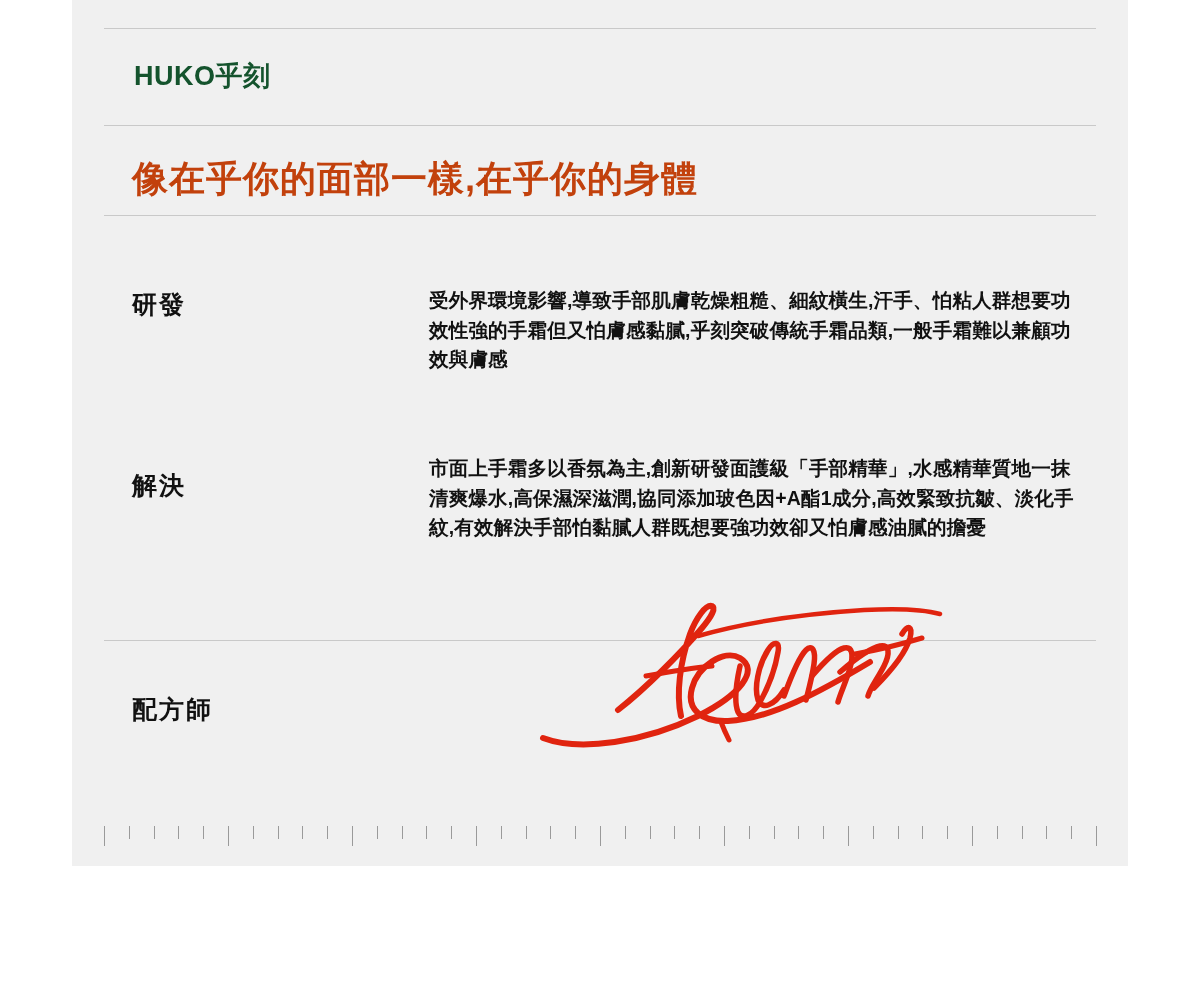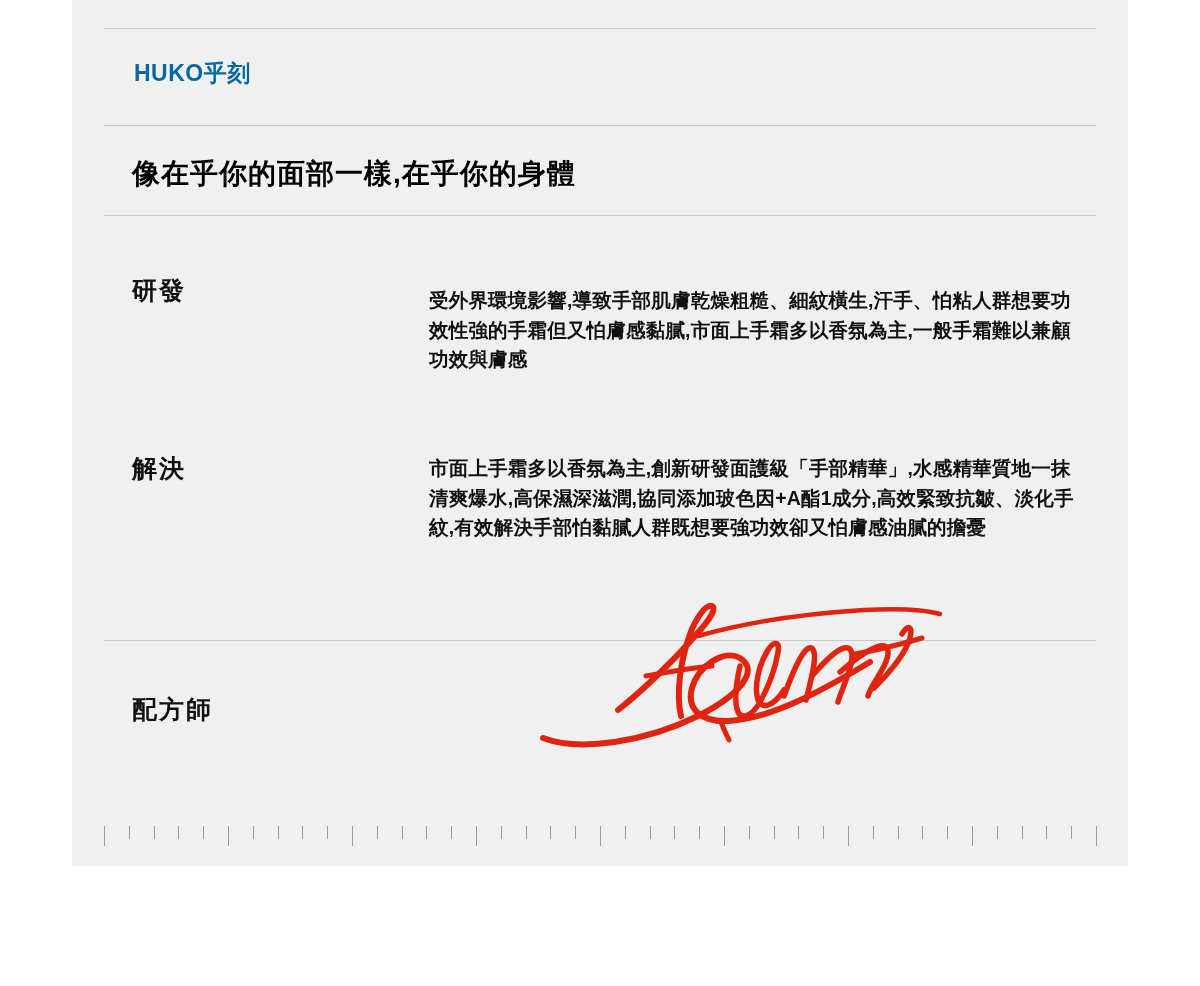--- a/index.html
+++ b/index.html
@@ -49,35 +49,35 @@
   }
   .divider-top    { top: 28px; }
   .divider-mid    { top: 125px; }
   .divider-second { top: 215px; }
   .divider-sign   { top: 640px; }
 
   .brand-title {
     position: absolute;
     left: 30px;
     top: 58px;
-    font-size: 23px;
+    font-size: 27px;
     font-weight: bold;
     letter-spacing: 0.5px;
-    color: #0369a1;
+    color: #14532d;
     white-space: nowrap;
   }
 
   .headline {
     position: absolute;
     left: 28px;
     top: 155px;
-    font-size: 28px;
+    font-size: 36px;
     font-weight: bold;
     letter-spacing: 1px;
-    color: #000000;
+    color: #c2410c;
     white-space: nowrap;
   }
 
   .row {
     position: absolute;
     left: 0;
     width: 992px;
   }
   .row-label {
     position: absolute;
@@ -93,25 +93,25 @@
     left: 325px;
     width: 655px;
     font-size: 19.5px;
     font-weight: bold;
     line-height: 1.52;
     letter-spacing: 0.2px;
     color: #111111;
   }
 
   .row-dev   { top: 270px; }
-  .row-dev .row-label { top: 4px; }
+  .row-dev .row-label { top: 18px; }
   .row-dev .row-body  { top: 16px; }
 
   .row-solve { top: 440px; }
-  .row-solve .row-label { top: 12px; }
+  .row-solve .row-label { top: 29px; }
   .row-solve .row-body  { top: 14px; }
 
   .row-formulator { top: 670px; }
   .row-formulator .row-label { top: 23px; }
 
   .signature {
     position: absolute;
     left: 440px;
     top: 592px;
     width: 520px;
@@ -148,21 +148,21 @@
     <div class="brand-title">HUKO乎刻</div>
 
     <div class="divider divider-mid"></div>
 
     <div class="headline">像在乎你的面部一樣,在乎你的身體</div>
 
     <div class="divider divider-second"></div>
 
     <div class="row row-dev">
       <div class="row-label">研發</div>
-      <div class="row-body">受外界環境影響,導致手部肌膚乾燥粗糙、細紋橫生,汗手、怕粘人群想要功效性強的手霜但又怕膚感黏膩,市面上手霜多以香氛為主,一般手霜難以兼顧功效與膚感</div>
+      <div class="row-body">受外界環境影響,導致手部肌膚乾燥粗糙、細紋橫生,汗手、怕粘人群想要功效性強的手霜但又怕膚感黏膩,乎刻突破傳統手霜品類,一般手霜難以兼顧功效與膚感</div>
     </div>
 
     <div class="row row-solve">
       <div class="row-label">解決</div>
       <div class="row-body">市面上手霜多以香氛為主,創新研發面護級「手部精華」,水感精華質地一抹清爽爆水,高保濕深滋潤,協同添加玻色因+A酯1成分,高效緊致抗皺、淡化手紋,有效解決手部怕黏膩人群既想要強功效卻又怕膚感油膩的擔憂</div>
     </div>
 
     <div class="divider divider-sign"></div>
 
     <div class="row row-formulator">

